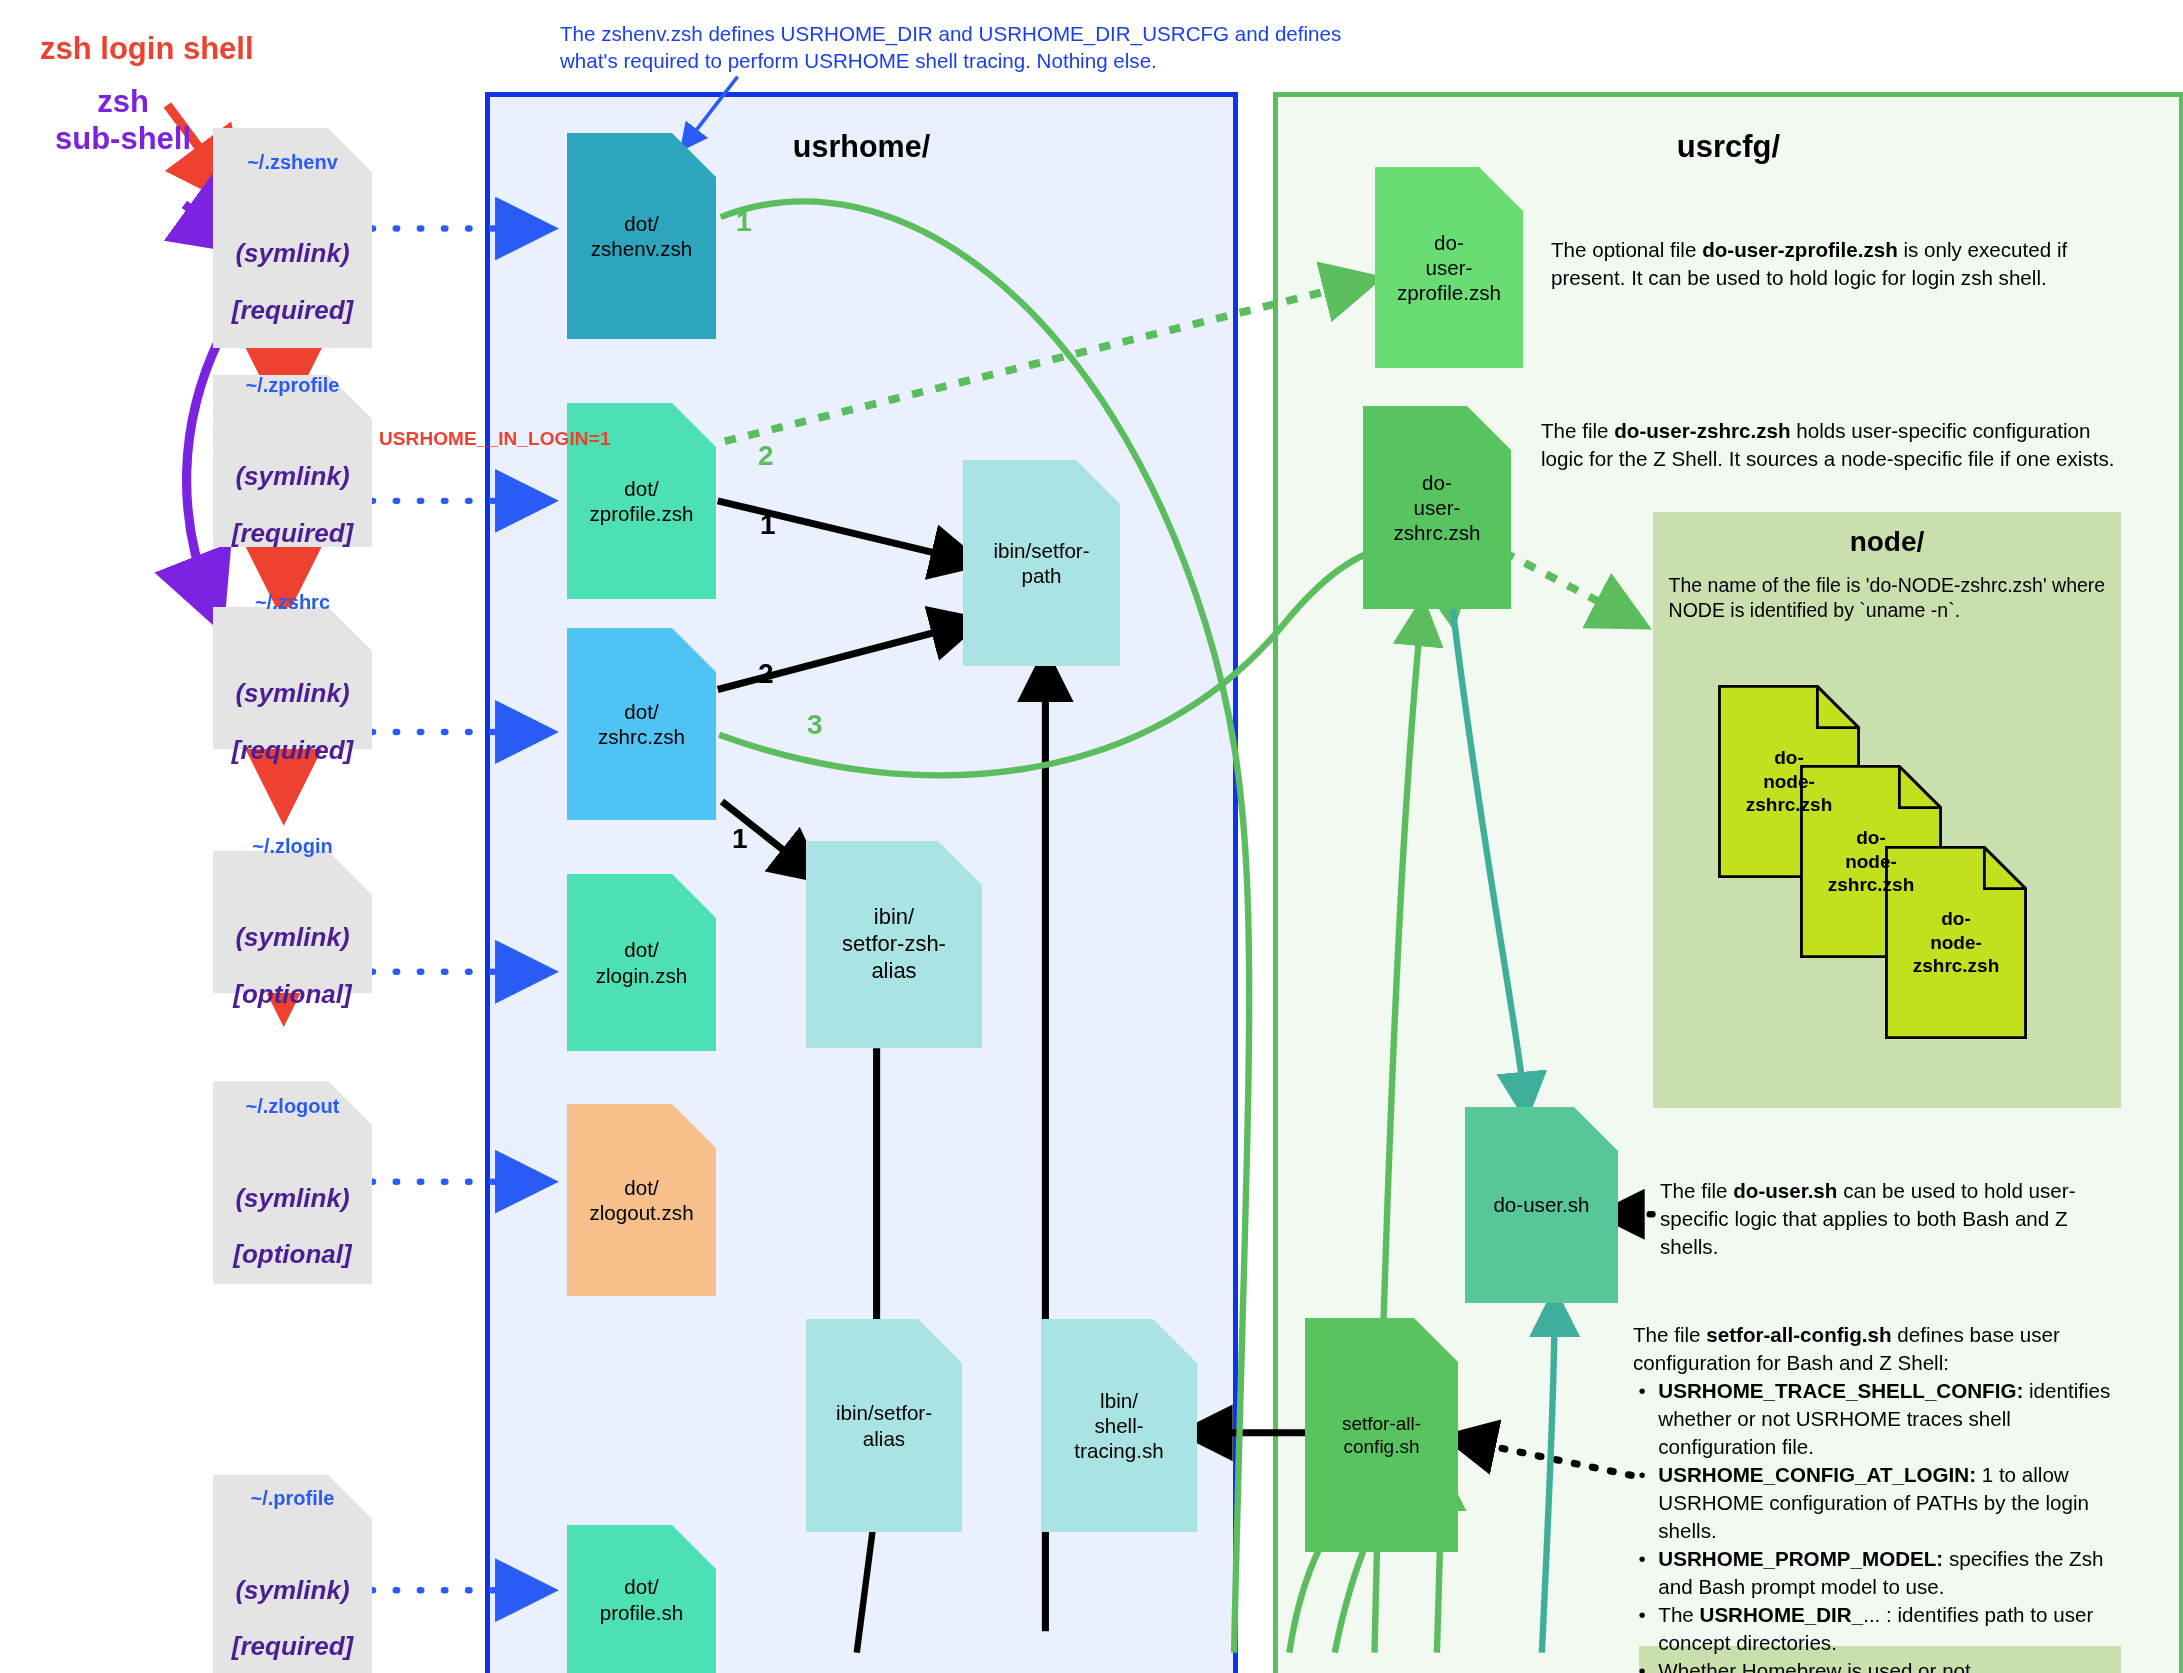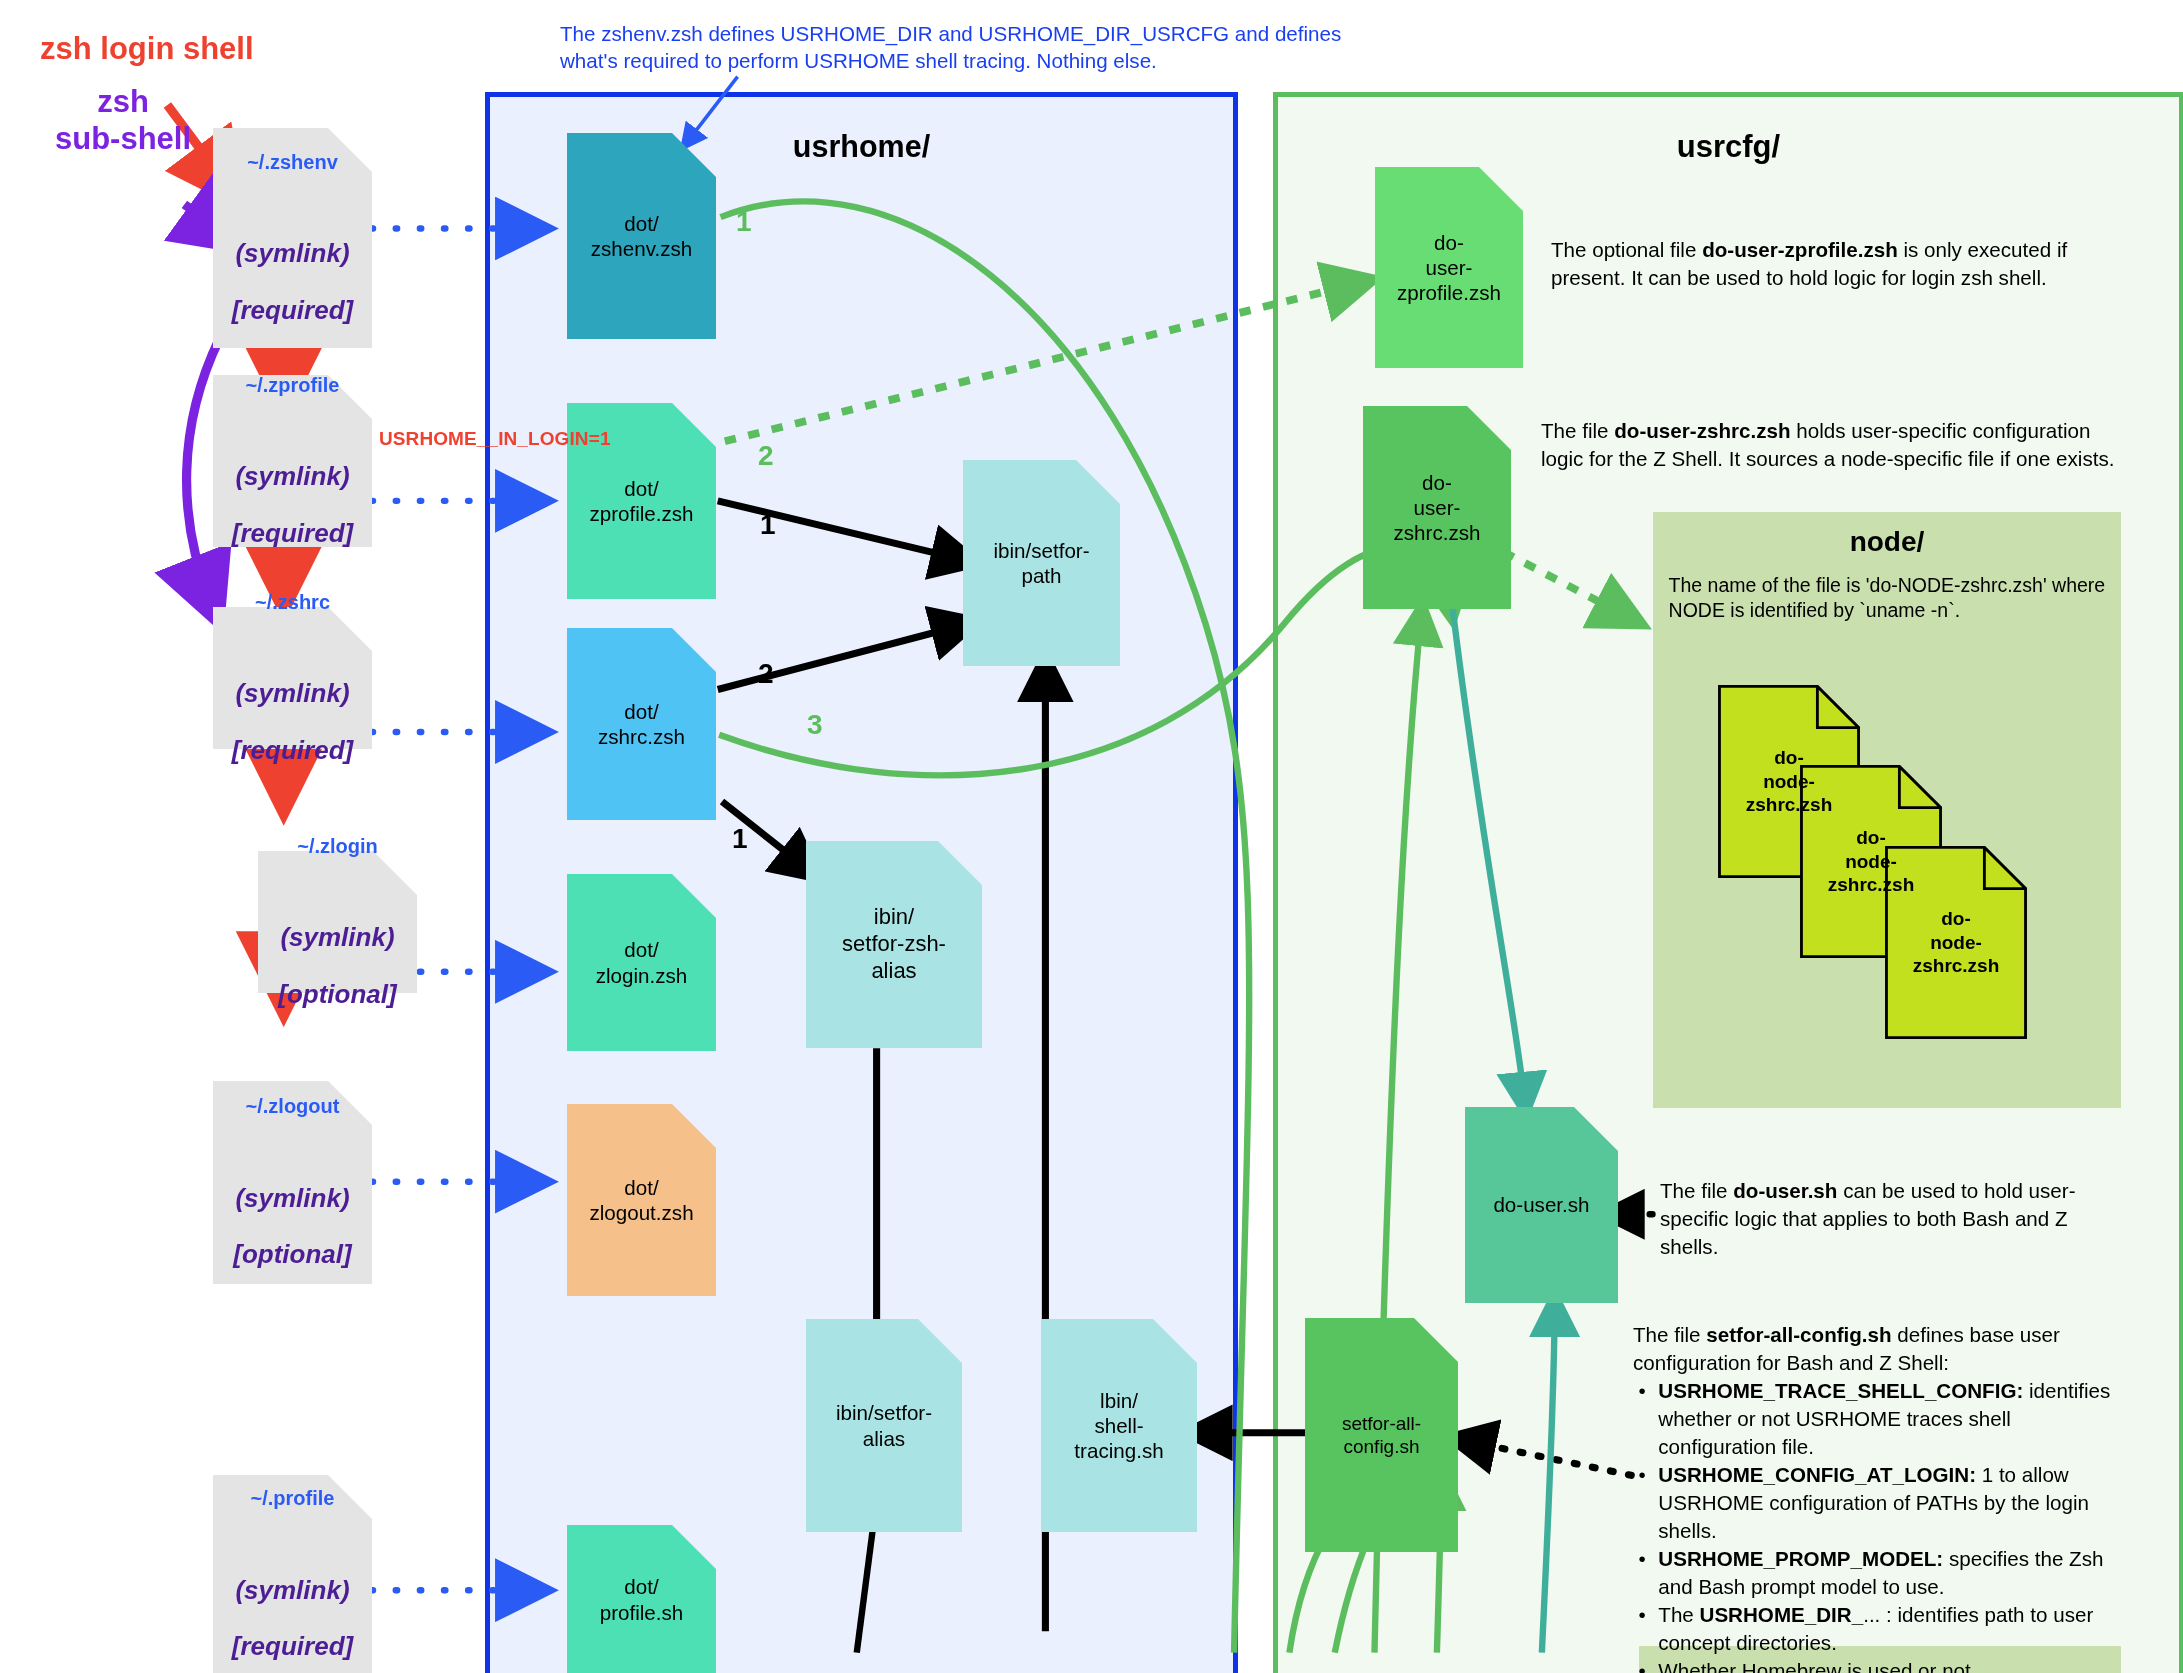--- a/index.html
+++ b/index.html
@@ -238,21 +238,21 @@
     <div class="body"></div>
     <div class="corner"></div>
     <div class="label">
       <div>~/.zshrc</div>
       <div style="height:15.6px"></div>
       <div class="sub">(symlink)</div>
       <div class="sub">[required]</div>
     </div>
   </div>
 
-  <div class="file dotfile" style="left:213px;top:851px;width:159px;height:142px;margin-left:45px;--fill:#e4e4e4;">
+  <div class="file dotfile" style="left:213px;top:851px;width:159px;height:142px;--fill:#e4e4e4;">
     <div class="body"></div>
     <div class="corner"></div>
     <div class="label">
       <div>~/.zlogin</div>
       <div style="height:15.6px"></div>
       <div class="sub">(symlink)</div>
       <div class="sub">[optional]</div>
     </div>
   </div>
 

